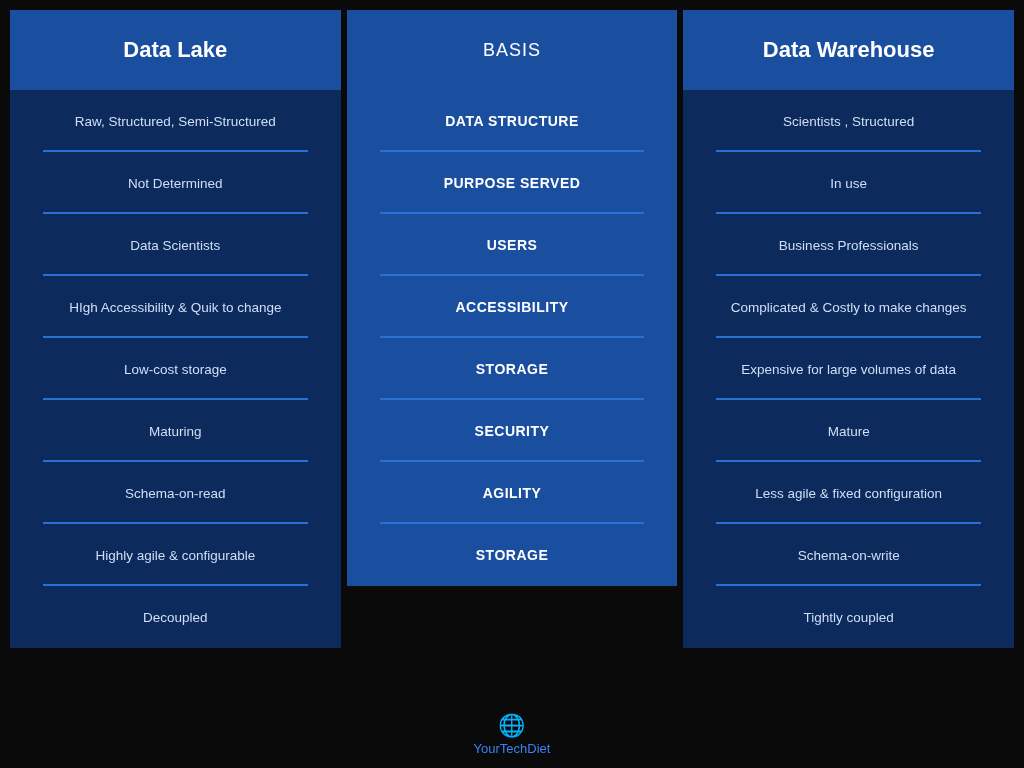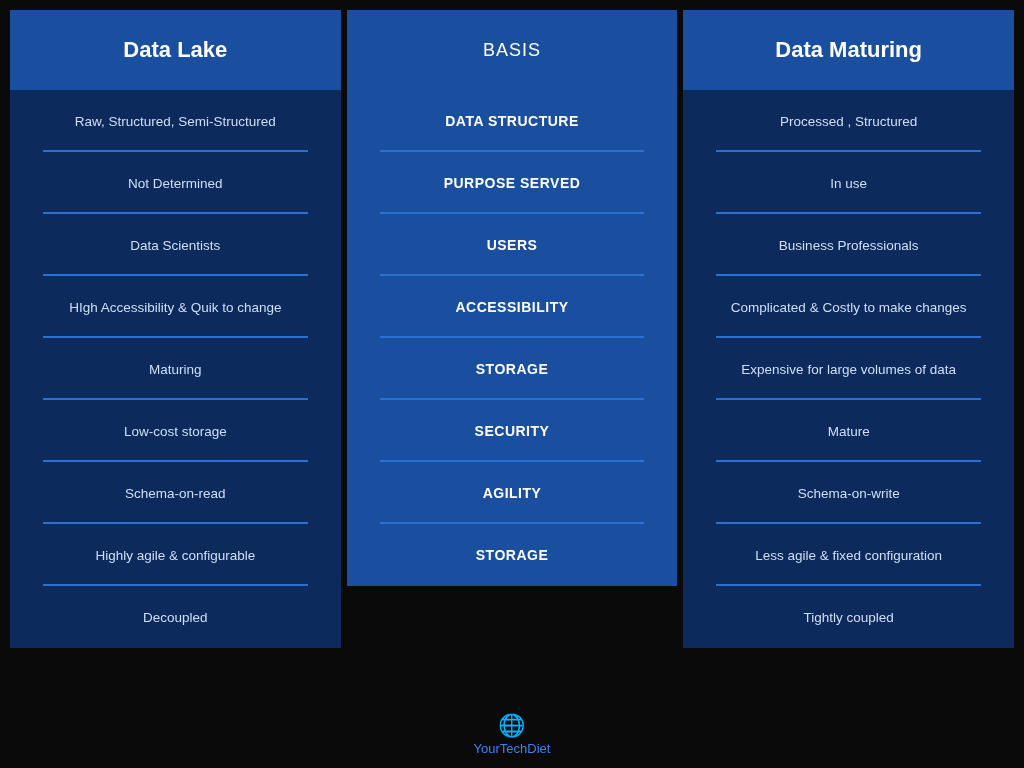--- a/index.html
+++ b/index.html
@@ -111,51 +111,51 @@
 
 <div class="comparison-table">
 
   <div class="col">
     <div class="col-header">Data Lake</div>
 
   <div class="cell">Raw, Structured, Semi-Structured</div>
       <div class="cell">Not Determined</div>
       <div class="cell">Data Scientists</div>
       <div class="cell">HIgh Accessibility &amp; Quik to change</div>
+      <div class="cell">Low-cost storage</div>
       <div class="cell">Maturing</div>
-      <div class="cell">Low-cost storage</div>
       <div class="cell">Schema-on-read</div>
       <div class="cell">Highly agile &amp; configurable</div>
       <div class="cell">Decoupled</div>
     </div>
 
   <div class="col">
     <div class="col-header center-header">BASIS</div>
 
   <div class="cell basis-cell">DATA STRUCTURE</div>
       <div class="cell basis-cell">PURPOSE SERVED</div>
       <div class="cell basis-cell">USERS</div>
       <div class="cell basis-cell">ACCESSIBILITY</div>
       <div class="cell basis-cell">STORAGE</div>
       <div class="cell basis-cell">SECURITY</div>
       <div class="cell basis-cell">AGILITY</div>
       <div class="cell basis-cell">STORAGE</div>
     </div>
 
   <div class="col">
-    <div class="col-header">Data Maturing</div>
+    <div class="col-header">Data Warehouse</div>
 
-  <div class="cell">Processed , Structured</div>
+  <div class="cell">Scientists , Structured</div>
       <div class="cell">In use</div>
       <div class="cell">Business Professionals</div>
       <div class="cell">Complicated &amp; Costly to make changes</div>
       <div class="cell">Expensive for large volumes of data</div>
       <div class="cell">Mature</div>
+      <div class="cell">Less agile &amp; fixed configuration</div>
       <div class="cell">Schema-on-write</div>
-      <div class="cell">Less agile &amp; fixed configuration</div>
       <div class="cell">Tightly coupled</div>
     </div>
 </div>
 
 <div class="footer">
   <div class="footer-icon">🌐</div>
   <div class="footer-text">YourTechDiet</div>
 </div>
 
 </body></html>

